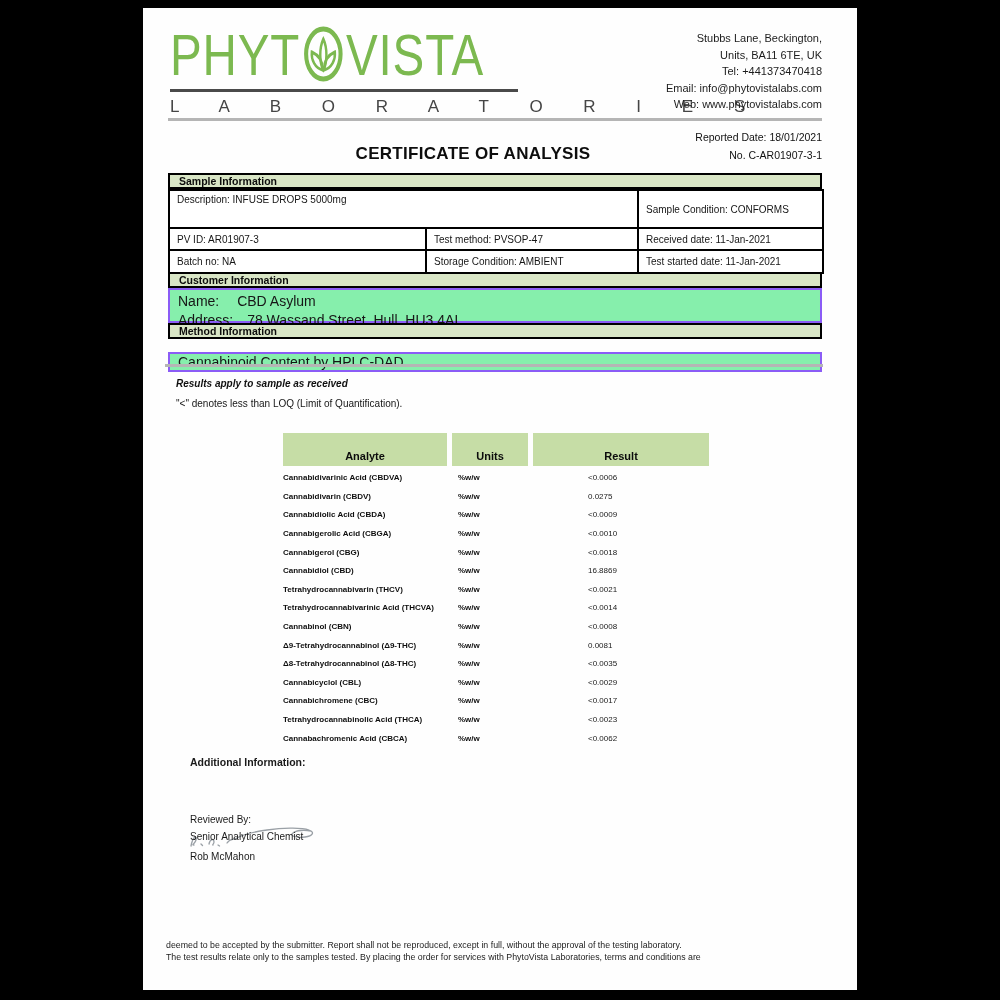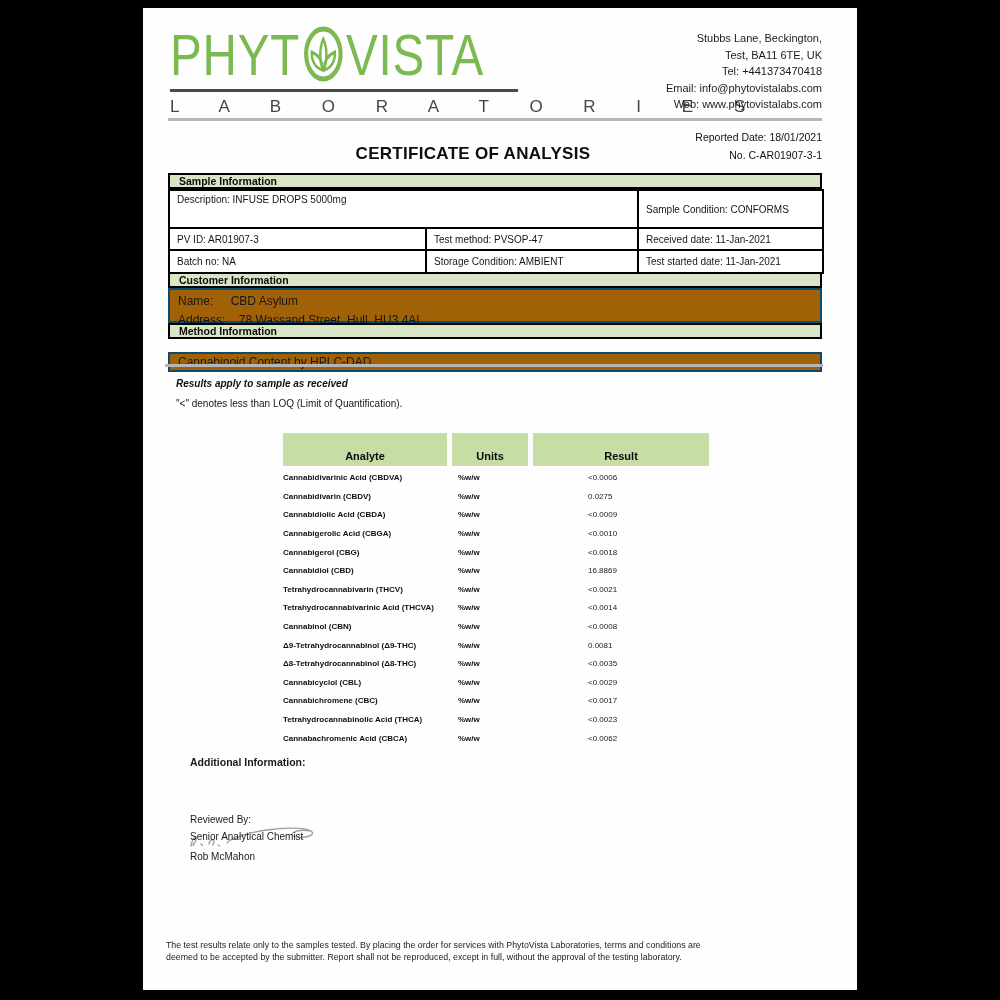--- a/index.html
+++ b/index.html
@@ -52,21 +52,21 @@
   }
   .info-table { width:654px; border-collapse:collapse; table-layout:fixed; }
   .info-table td {
     border:2px solid #000; background:#fff; font-size:10px;
     padding-left:7px; vertical-align:middle; color:#161616;
   }
   .row-desc td { height:38px; }
   .row-desc td.desc-cell { vertical-align:top; padding-top:3px; }
   .row-mid td { height:22px; }
   .row-low td { height:23px; }
-  .plain-box { border:2px solid #0c4a6e; background:#a16207; font-size:12px; color:#161616; }
+  .plain-box { border:2px solid #8b5cf6; background:#86efac; font-size:14px; color:#161616; }
   .customer-box { height:35px; padding:3px 0 0 8px; }
   .customer-line { line-height:16px; }
   .label-gap { display:inline-block; min-width:14px; }
   .method-box { height:20px; display:flex; align-items:center; padding-left:8px; margin-top:13px; }
   
   .note-italic {
     position:absolute; left:33px; top:370px;
     font-size:10px; font-weight:700; font-style:italic; color:#101010;
   }
   .note-loq { position:absolute; left:33px; top:390px; font-size:10px; color:#161616; }
@@ -114,21 +114,21 @@
         <path d="M27 44 C36 42 41 34 40 26 C32 29 27 35 27 43 Z" fill="none" stroke="#7cb950" stroke-width="3"></path>
       </svg>
       <span>VISTA</span>
     </div>
     <div class="logo-rule"></div>
     <div class="logo-sub">L A B O R A T O R I E S</div>
   </div>
 
   <div class="contact">
     <div>Stubbs Lane, Beckington,</div>
-    <div>Test, BA11 6TE, UK</div>
+    <div>Units, BA11 6TE, UK</div>
     <div>Tel: +441373470418</div>
     <div>Email: info@phytovistalabs.com</div>
     <div>Web: www.phytovistalabs.com</div>
   </div>
 
   <div class="divider divider-1"></div>
 
   <div class="report-meta">
     <div>Reported Date: 18/01/2021</div>
     <div>No. C-AR01907-3-1</div>
@@ -275,17 +275,17 @@
 
   <div class="additional">Additional Information:</div>
   <div class="reviewed">Reviewed By:</div>
   <svg class="signature" width="135" height="28" viewBox="0 0 135 28">
     <path d="M6 20 C8 10 12 9 11 14 C10 18 6 19 9 19 M16 18 l1.5 1.5 M24 18 c1-5 5-6 5-2 c0 2-2 3-1 3 M33 19 l1.5 1 M42 17 c3-5 7-3 10-5 c6-4 16-6 30-8 c14-2 34-3 42 0 c6 2 4 6-4 7 c-9 1-16-1-12-4 c3-3 12-3 18-2" fill="none" stroke="#9aa0a6" stroke-width="1.3" stroke-linecap="round"></path>
   </svg>
   <div class="reviewer-name">Rob McMahon</div>
   <div class="reviewer-title">Senior Analytical Chemist</div>
 
   <div class="footer">
+    <div>deemed to be accepted by the submitter. Report shall not be reproduced, except in full, without the approval of the testing laboratory.</div>
     <div>The test results relate only to the samples tested.  By placing the order for services with PhytoVista Laboratories, terms and conditions are</div>
-    <div>deemed to be accepted by the submitter. Report shall not be reproduced, except in full, without the approval of the testing laboratory.</div>
   </div>
 
 </div>
 
 </body></html>

